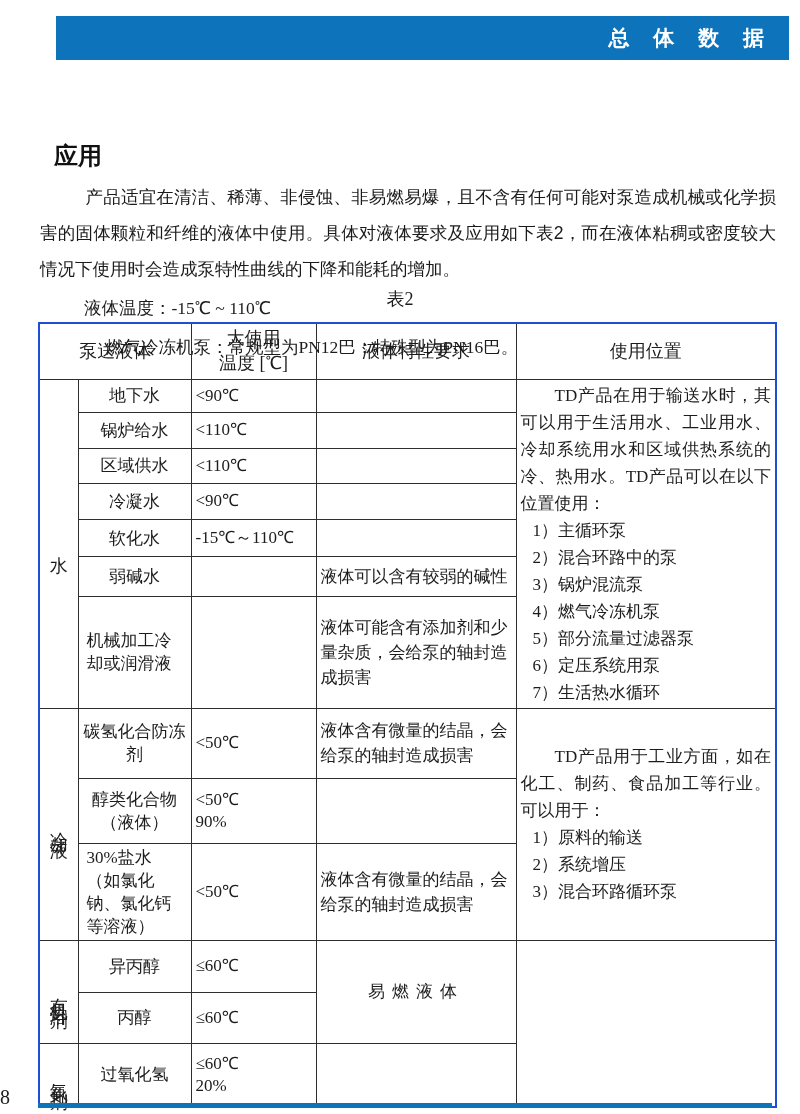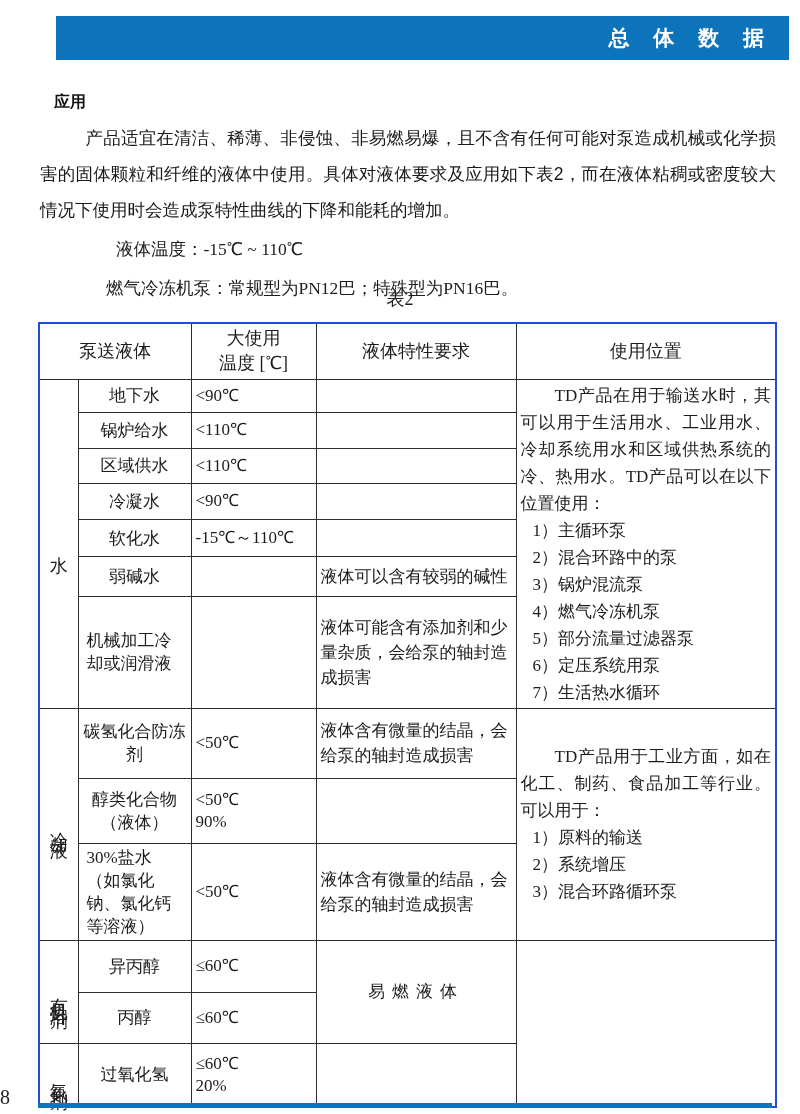--- a/index.html
+++ b/index.html
@@ -25,32 +25,33 @@
     font-weight: bold;
     font-size: 21px;
     letter-spacing: 9px;
     padding-right: 16px;
   }
 
   
   .intro { position: absolute; left: 40px; top: 92px; width: 736px; }
   .intro h2 {
     font-family: "Liberation Sans", sans-serif;
-    font-size: 16px; font-weight: bold; color: #111;
+    font-size: 24px; font-weight: bold; color: #111;
     margin-left: 14px;
+    margin-top: 48px;
   }
   .intro .para {
     margin-top: 7px;
     font-family: "Liberation Sans", sans-serif;
     font-size: 17.5px; line-height: 36px;
     text-indent: 2.6em;
     text-align: justify;
     color: #1a1a1a;
   }
-  .spec-line1 { margin-top: 9px; margin-left: 76px; font-size: 17.5px; }
+  .spec-line1 { margin-top: 9px; margin-left: 44px; font-size: 17.5px; }
   .spec-line2 { margin-top: 15px; margin-left: 66px; font-size: 17.5px; }
 
   .table-caption {
     position: absolute; left: 0; top: 287px; width: 800px;
     text-align: center; font-size: 18px;
   }
 
   
   table.main {
     position: absolute; left: 38px; top: 322px;

